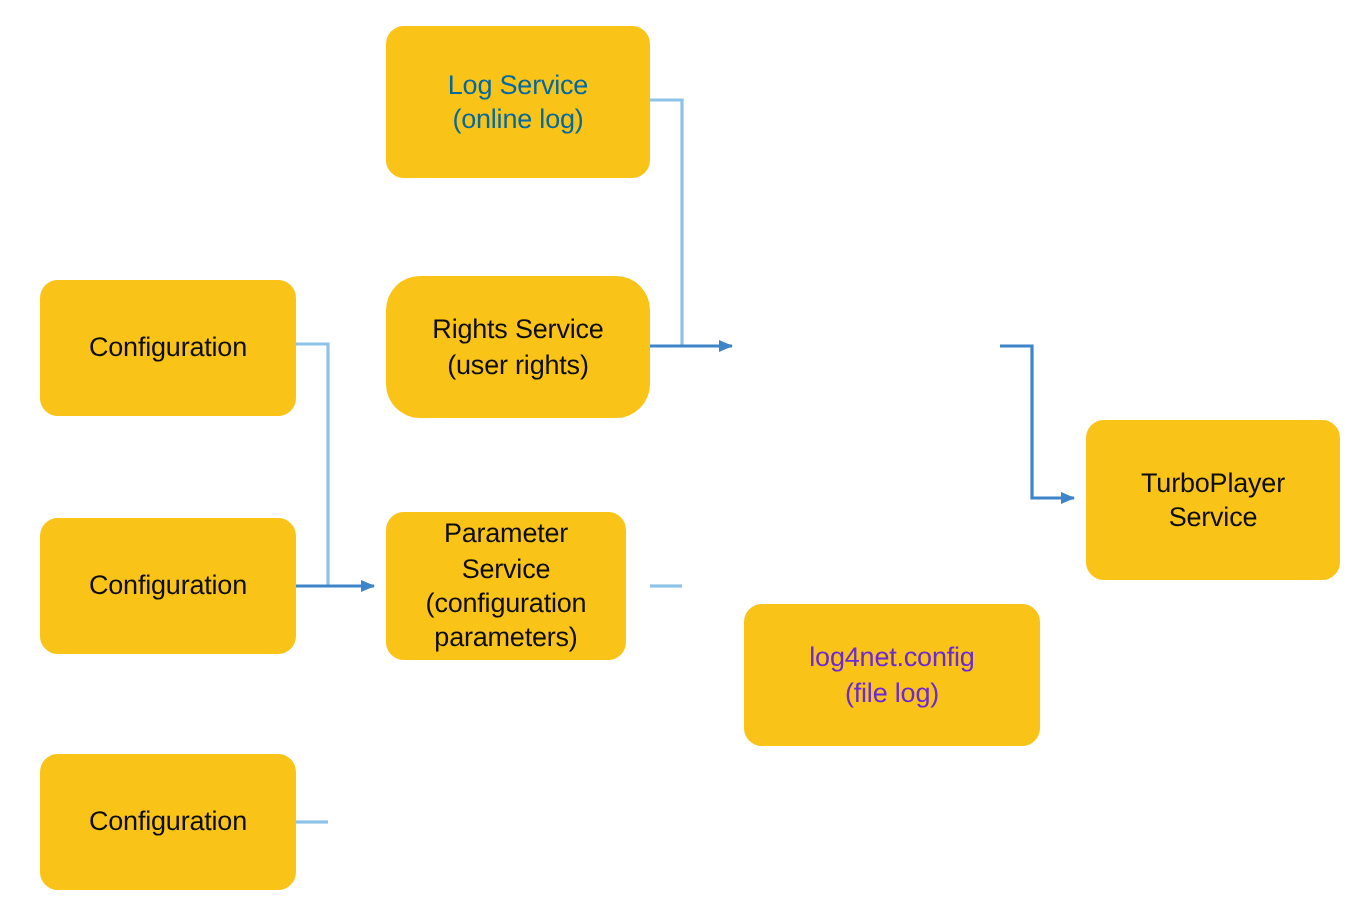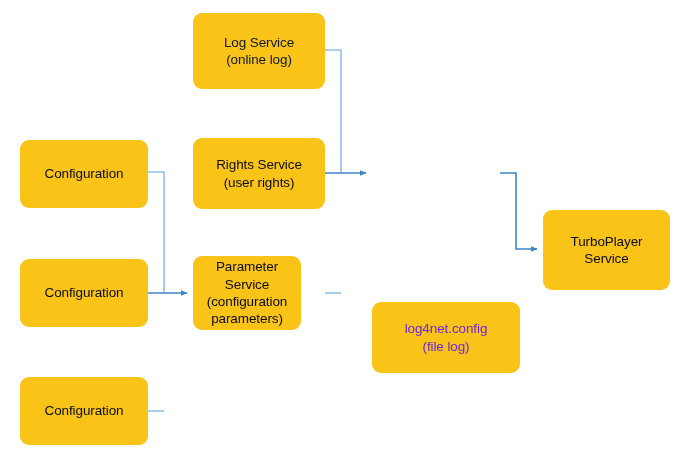--- a/index.html
+++ b/index.html
@@ -63,45 +63,45 @@
         <path d="M 148 172 L 164 172 L 164 293" fill="none" stroke="#8ec3e8" stroke-width="1.6"></path>
         <path d="M 325 173 L 366 173" fill="none" stroke="#3d85c8" stroke-width="1.6" marker-end="url(#arrowhead)"></path>
         <path d="M 148 293 L 187 293" fill="none" stroke="#3d85c8" stroke-width="1.6" marker-end="url(#arrowhead)"></path>
         <path d="M 325 293 L 341 293" fill="none" stroke="#8ec3e8" stroke-width="1.6"></path>
         <path d="M 148 411 L 164 411" fill="none" stroke="#8ec3e8" stroke-width="1.6"></path>
         <path d="M 500 173 L 516 173 L 516 249 L 537 249" fill="none" stroke="#3d85c8" stroke-width="1.6" marker-end="url(#arrowhead)"></path>
         <path d="M 500 336 L 516 336" fill="none" stroke="#8ec3e8" stroke-width="1.6"></path>
       </g>
   </svg>
 
-  <div class="node" style="left: 193px; top: 13px; width: 132px; height: 76px; background: rgb(249, 195, 24); color: #0f172a;">
+  <div class="node" style="left: 193px; top: 13px; width: 132px; height: 76px; background: rgb(249, 195, 24); color: #0369a1;">
     <span class="node-label">Log Service
 (online log)</span>
   </div>
 
   <div class="node" style="left: 20px; top: 140px; width: 128px; height: 68px; background: rgb(249, 195, 24); color: rgb(13, 13, 13);">
     <span class="node-label">Configuration</span>
   </div>
 
-  <div class="node" style="left: 193px; top: 138px; width: 132px; height: 71px; background: rgb(249, 195, 24); color: rgb(13, 13, 13);">
+  <div class="node" style="left: 193px; top: 138px; width: 132px; height: 71px; background: rgb(249, 195, 24); color: rgb(13, 13, 13); border-radius: 17px;">
     <span class="node-label">Rights Service
 (user rights)</span>
   </div>
 
 
   <div class="node" style="left: 543px; top: 210px; width: 127px; height: 80px; background: rgb(249, 195, 24); color: rgb(13, 13, 13); justify-content: center;">
     <span class="node-label">TurboPlayer
 Service</span>
   </div>
 
   <div class="node" style="left: 20px; top: 259px; width: 128px; height: 68px; background: rgb(249, 195, 24); color: rgb(13, 13, 13);">
     <span class="node-label">Configuration</span>
   </div>
 
-  <div class="node" style="left: 193px; top: 256px; width: 108px; height: 74px; background: rgb(249, 195, 24); color: rgb(13, 13, 13);">
+  <div class="node" style="left: 193px; top: 256px; width: 120px; height: 74px; background: rgb(249, 195, 24); color: rgb(13, 13, 13);">
     <span class="node-label">Parameter Service
 (configuration
 parameters)</span>
   </div>
 
   <div class="node" style="left: 372px; top: 302px; width: 148px; height: 71px; background: rgb(249, 195, 24); color: #6d28d9;">
     <span class="node-label">log4net.config
 (file log)</span>
   </div>
 

